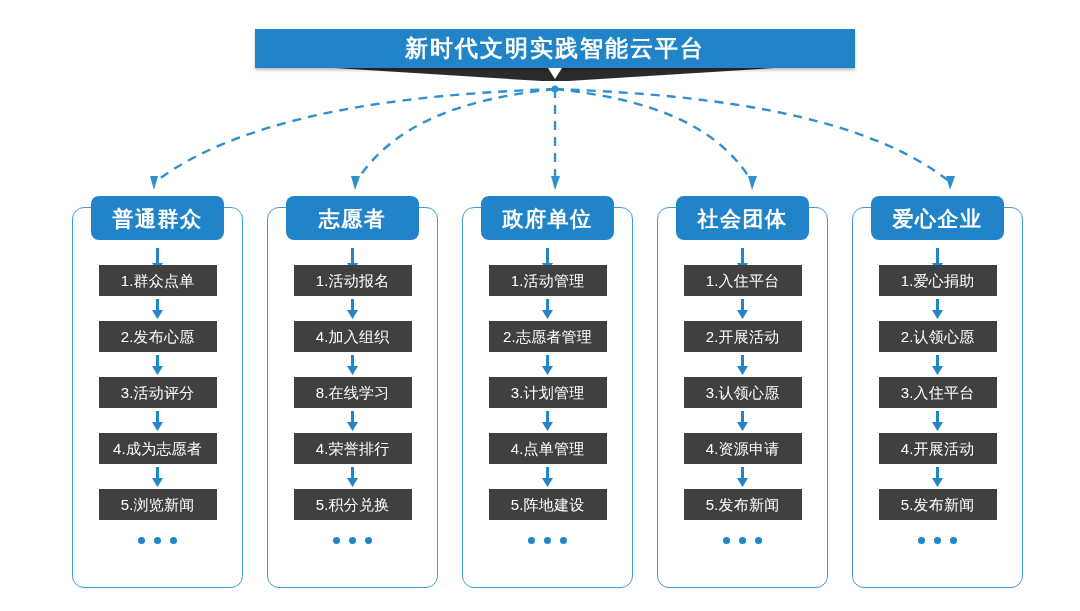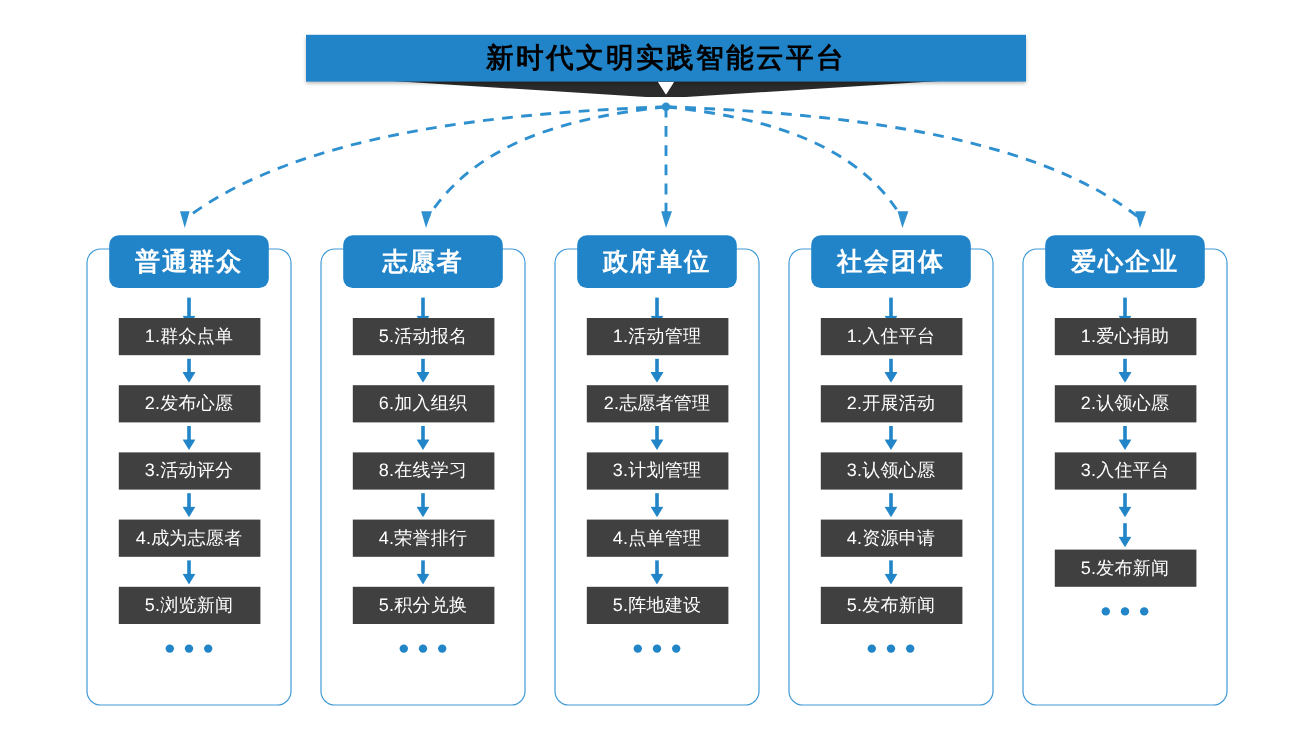--- a/index.html
+++ b/index.html
@@ -44,21 +44,21 @@
     top: 29px;
     width: 600px;
     height: 39px;
     background: #2184c8;
     box-shadow: 0 2px 3px rgba(0,0,0,0.28);
     display: flex;
     align-items: center;
     justify-content: center;
   }
   #banner-title {
-    color: #000000;
+    color: #ffffff;
     font-size: 23px;
     font-weight: bold;
     letter-spacing: 2px;
     line-height: 1;
     white-space: nowrap;
   }
   #banner-chevron {
     position: absolute;
     left: 548px;
     top: 68px;
@@ -309,30 +309,30 @@
       <div class="column col-1">
         <div class="col-frame"></div>
         <div class="col-body">
           <div class="step-arrow head-connector">
             <span class="arrow-shaft" style="top:8px;height:17px"></span>
             <span class="arrow-head" style="top:23px"></span>
           </div>
           <div class="steps">
             <div class="step-row">
               <div class="step-box">
-                <span class="step-label">5.活动报名</span>
-              </div>
-            </div>
-            <div class="step-arrow">
-              <span class="arrow-shaft"></span>
-              <span class="arrow-head"></span>
-            </div>
-            <div class="step-row">
-              <div class="step-box">
-                <span class="step-label">6.加入组织</span>
+                <span class="step-label">1.活动报名</span>
+              </div>
+            </div>
+            <div class="step-arrow">
+              <span class="arrow-shaft"></span>
+              <span class="arrow-head"></span>
+            </div>
+            <div class="step-row">
+              <div class="step-box">
+                <span class="step-label">4.加入组织</span>
               </div>
             </div>
             <div class="step-arrow">
               <span class="arrow-shaft"></span>
               <span class="arrow-head"></span>
             </div>
             <div class="step-row">
               <div class="step-box">
                 <span class="step-label">8.在线学习</span>
               </div>
@@ -514,20 +514,25 @@
             </div>
             <div class="step-row">
               <div class="step-box">
                 <span class="step-label">3.入住平台</span>
               </div>
             </div>
             <div class="step-arrow">
               <span class="arrow-shaft"></span>
               <span class="arrow-head"></span>
             </div>
+            <div class="step-row">
+              <div class="step-box">
+                <span class="step-label">4.开展活动</span>
+              </div>
+            </div>
             <div class="step-arrow">
               <span class="arrow-shaft"></span>
               <span class="arrow-head"></span>
             </div>
             <div class="step-row">
               <div class="step-box">
                 <span class="step-label">5.发布新闻</span>
               </div>
             </div>
           </div>

